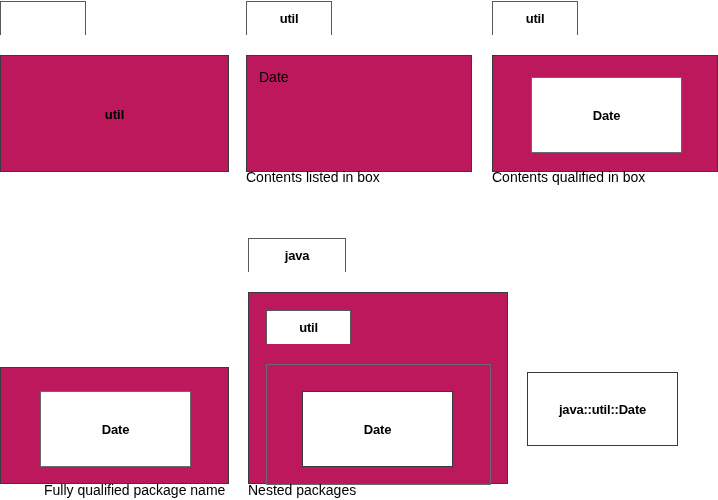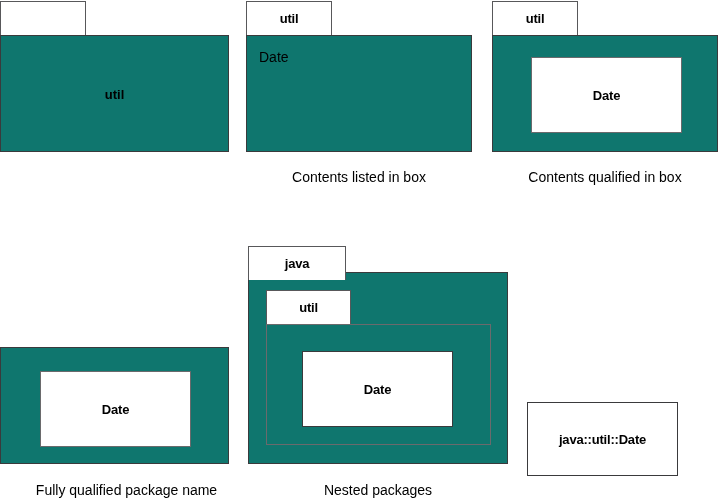--- a/index.html
+++ b/index.html
@@ -36,22 +36,23 @@
     font-weight: bold;
     font-size: 13px;
     color: #000000;
     line-height: 1;
     letter-spacing: -0.2px;
   }
   .pkg-body {
     position: absolute;
     box-sizing: border-box;
     border: 1.5px solid #3a3a3c;
-    background: #0f766e;
+    background: #be185d;
     z-index: 2;
+    margin-top: 20px;
   }
   .pkg-body-center-label {
     position: absolute;
     left: 0; right: 0;
     top: 50%;
     transform: translateY(-50%);
     text-align: center;
     font-weight: bold;
     font-size: 13px;
     color: #000000;
@@ -78,21 +79,20 @@
   }
   .class-box-label {
     font-weight: bold;
     font-size: 13px;
     color: #000000;
     letter-spacing: -0.2px;
   }
   
   .caption {
     position: absolute;
-    text-align: center;
     font-size: 14px;
     color: #000000;
     white-space: nowrap;
     z-index: 5;
   }
 </style>
 </head>
 <body>
 
 <div id="canvas">
@@ -120,35 +120,35 @@
       <span class="class-box-label">Date</span>
     </div>
   </div>
   <div class="caption" style="left:492px; top:169px; width:226px;">Contents qualified in box</div>
 
   <div class="pkg-body" style="left:0px; top:347px; width:229px; height:117px;">
     <div class="class-box" style="left:39px; top:23px; width:151px; height:76px;">
       <span class="class-box-label">Date</span>
     </div>
   </div>
-  <div class="caption" style="left:12px; top:482px; width:229px;">Fully qualified package name</div>
+  <div class="caption" style="left:0px; top:482px; width:229px;padding-left:44px;">Fully qualified package name</div>
 
-  <div class="pkg-tab" style="left:248px; top:238px; width:98px; height:34px;margin-top:8px;">
+  <div class="pkg-tab" style="left:248px; top:238px; width:98px; height:34px;">
     <span class="pkg-tab-label">java</span>
   </div>
   <div class="pkg-body" style="left:248px; top:272px; width:260px; height:192px;">
 
     <div class="pkg-tab" style="left:17px; top:17px; width:85px; height:34px;">
       <span class="pkg-tab-label">util</span>
     </div>
     <div class="pkg-body" style="left:17px; top:51px; width:225px; height:121px; border-color:#6a6a6c;">
       <div class="class-box dark" style="left:35px; top:26px; width:151px; height:76px;">
         <span class="class-box-label">Date</span>
       </div>
     </div>
   </div>
   <div class="caption" style="left:248px; top:482px; width:260px;">Nested packages</div>
 
-  <div class="class-box dark" style="left:527px; top:402px; width:151px; height:74px;">
+  <div class="class-box dark" style="left:527px; top:372px; width:151px; height:74px;">
     <span class="class-box-label">java::util::Date</span>
   </div>
 
 </div>
 
 </body></html>

